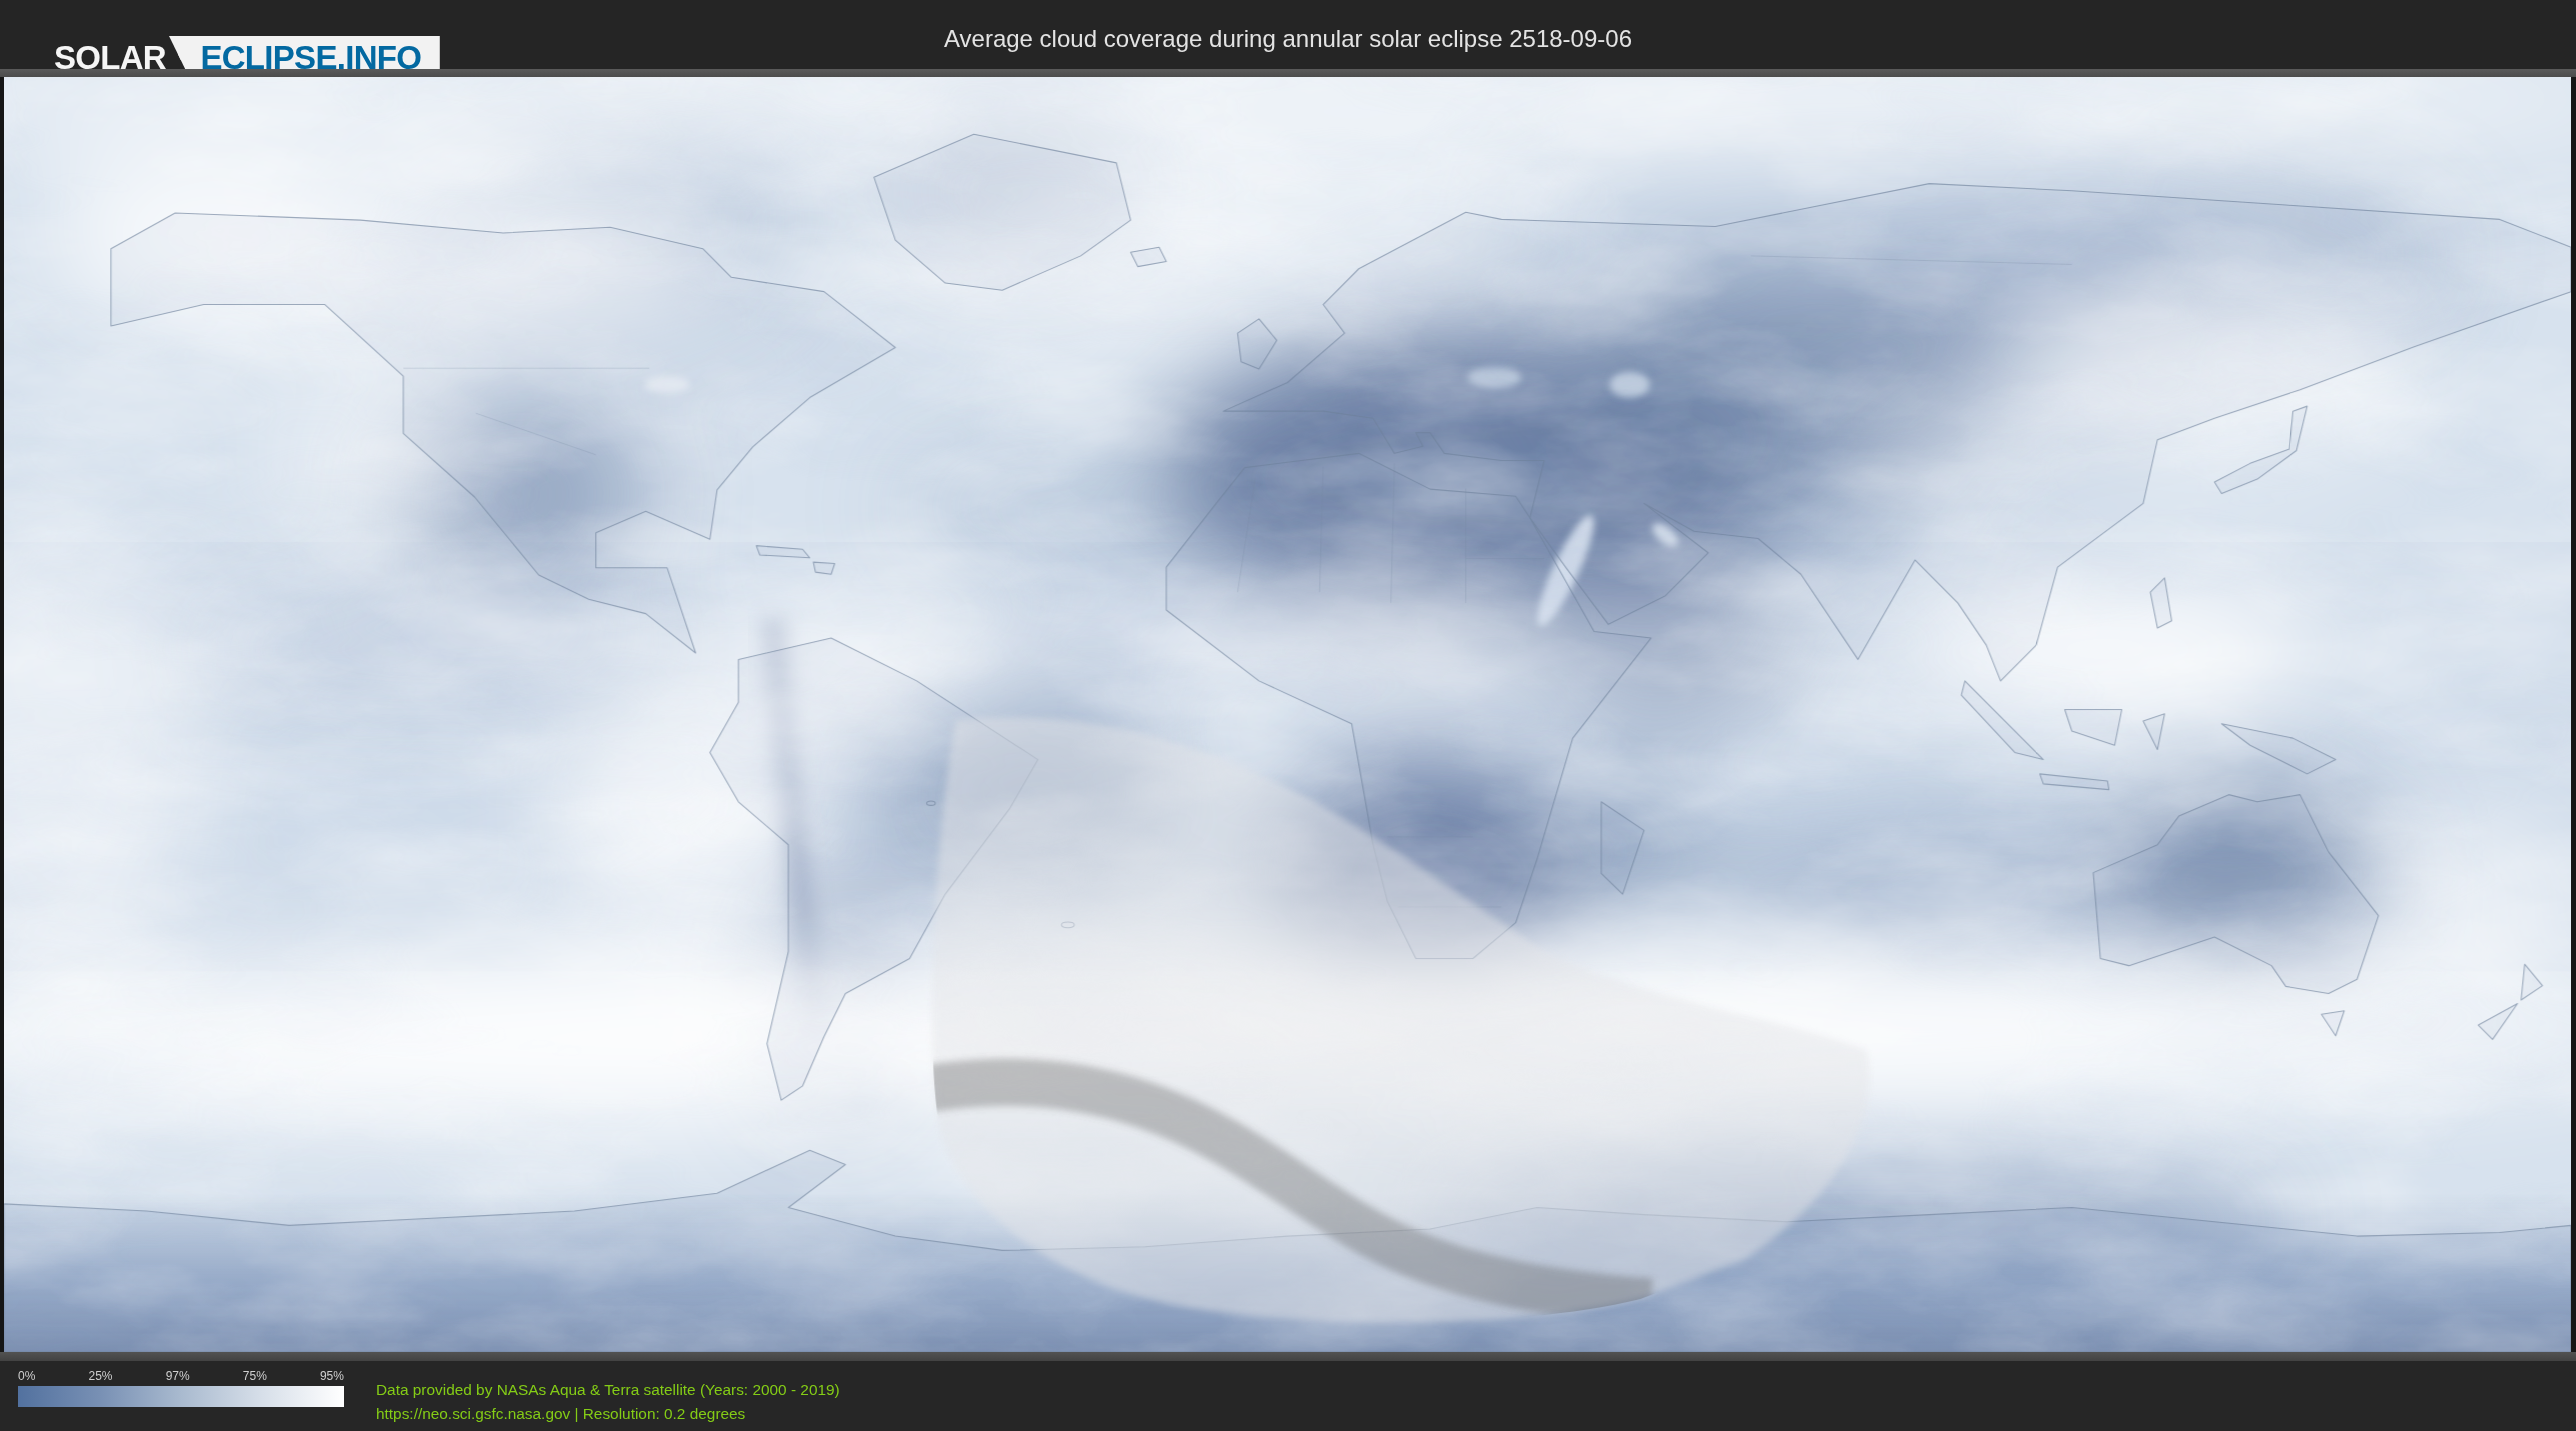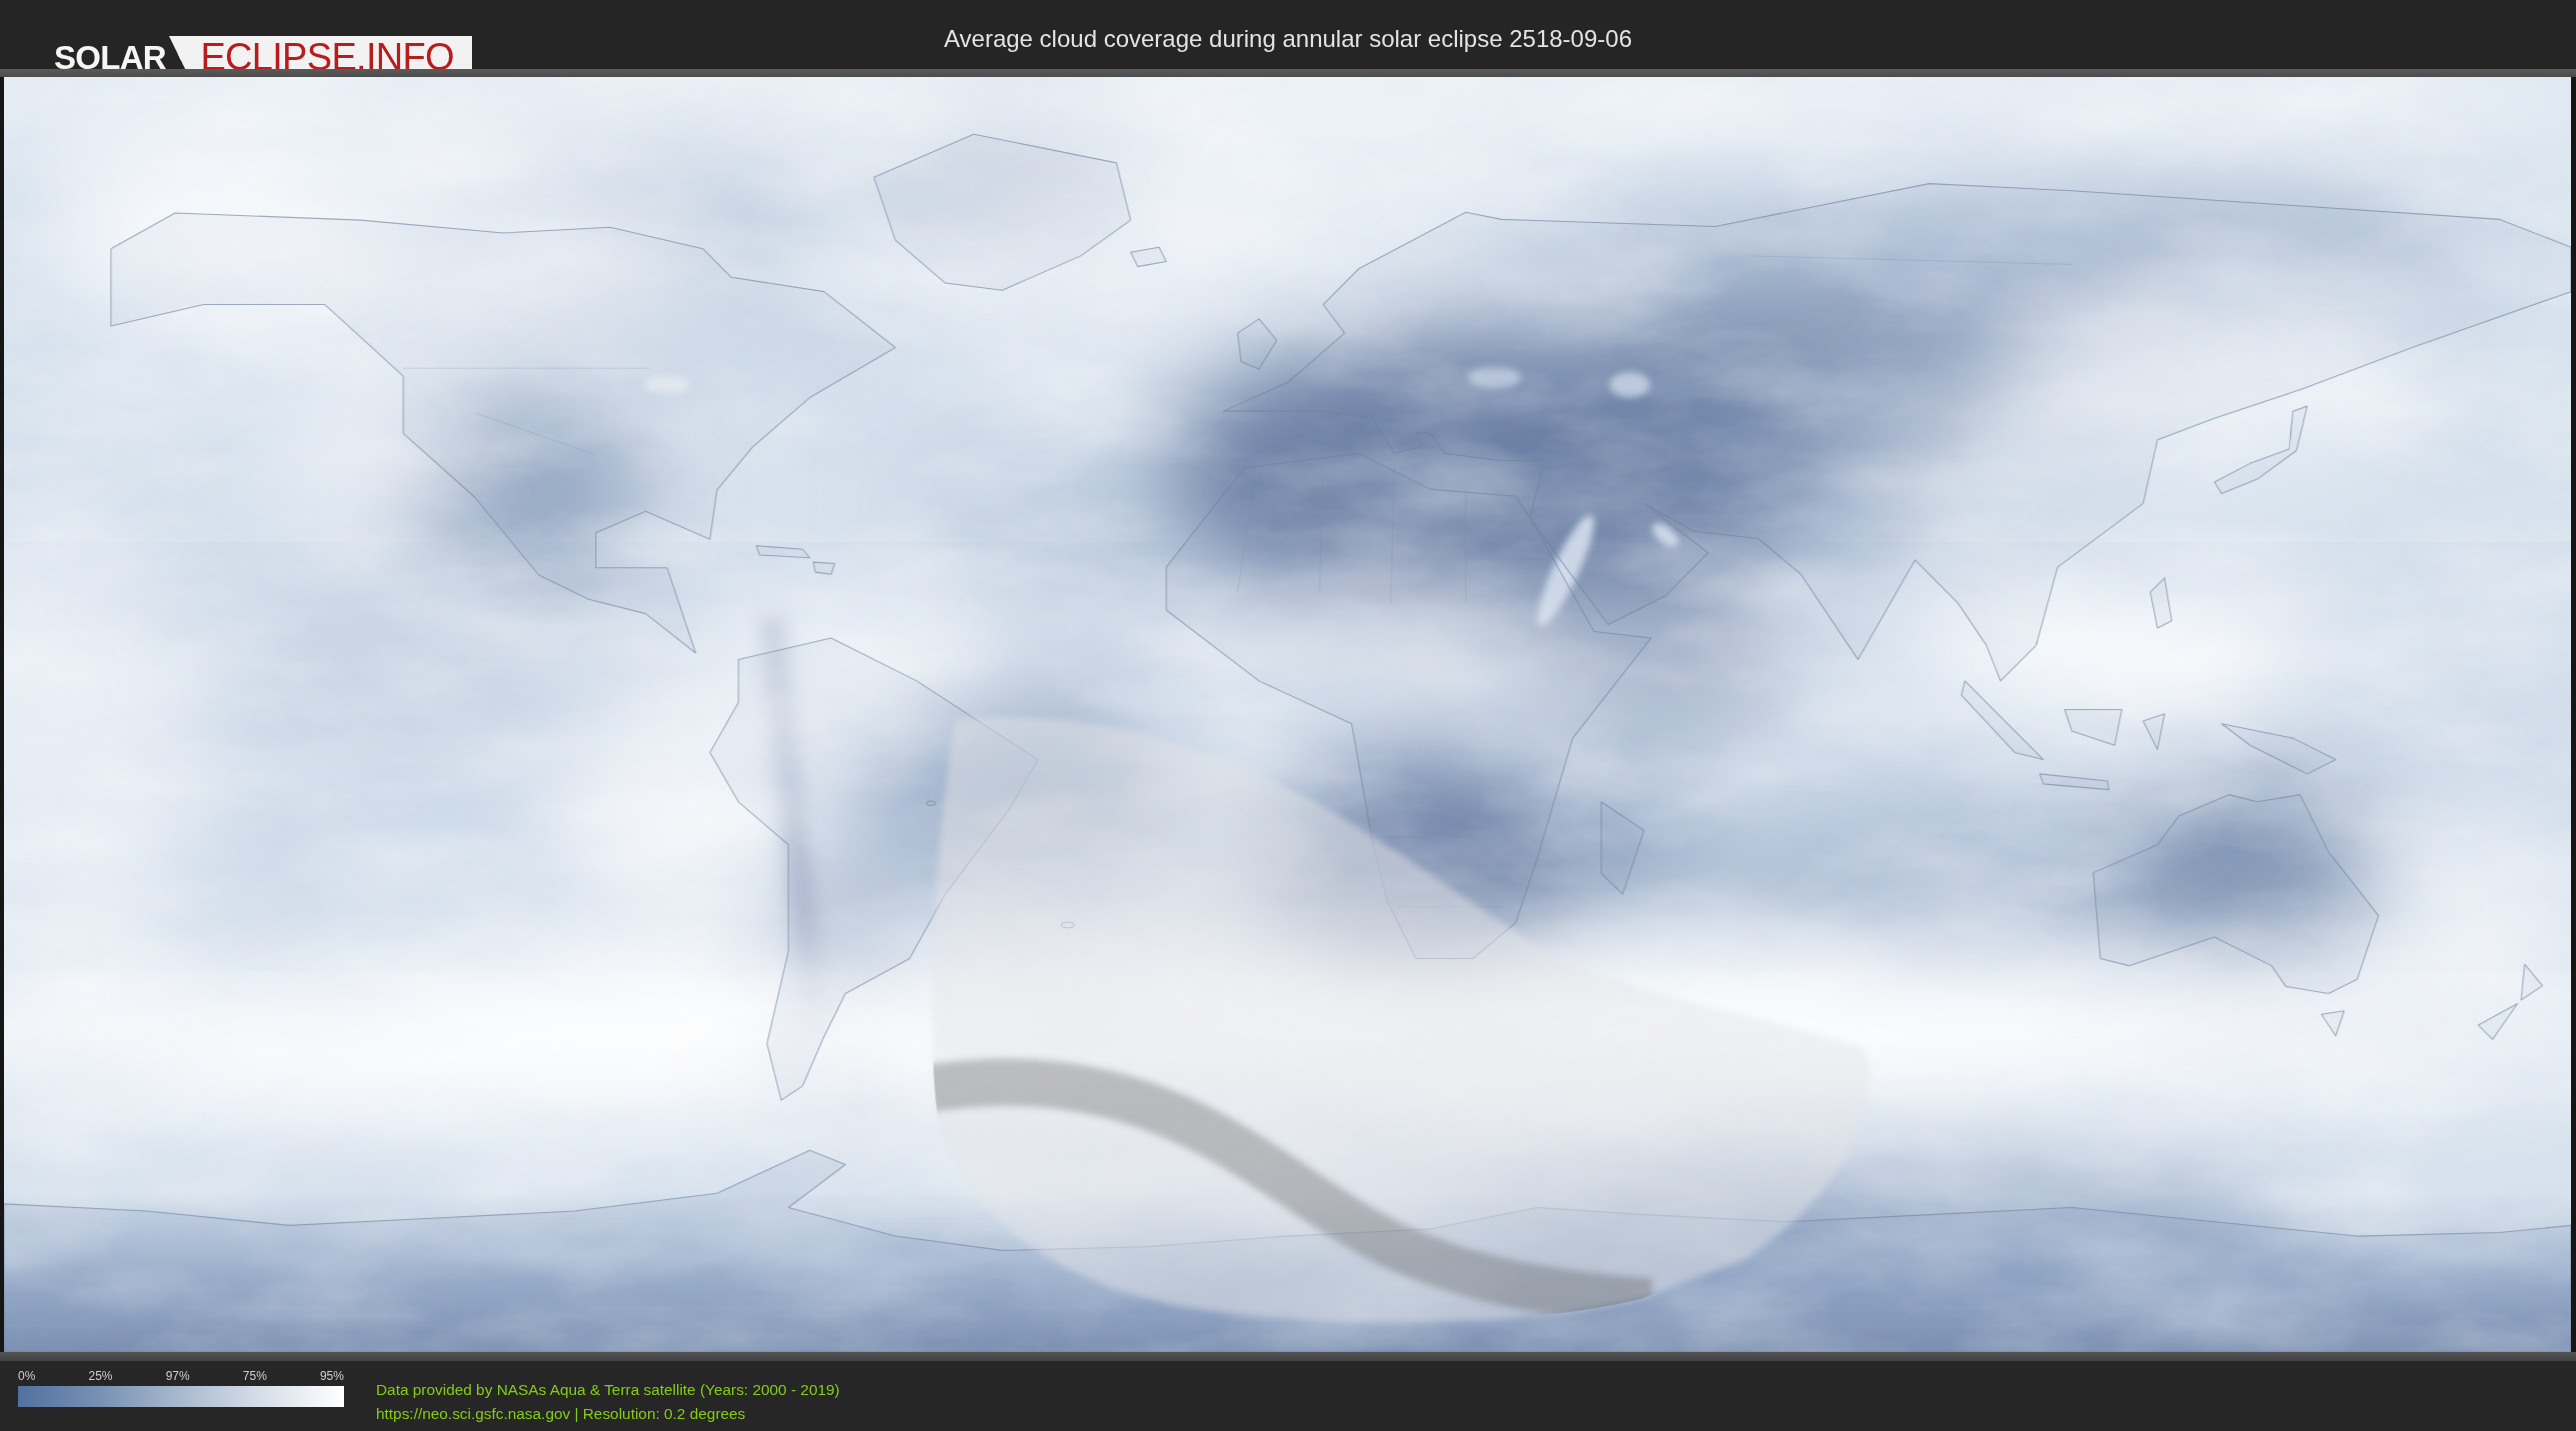--- a/index.html
+++ b/index.html
@@ -25,21 +25,21 @@
     background:#f2f2f2;
     display:flex;align-items:center;
     padding:0 18.6px 0 31.5px;
     clip-path:polygon(0 0,100% 0,100% 100%,21.5px 100%);
     position:relative;
   }
   .logo-box::before{ 
     content:"";position:absolute;left:8.6px;top:18.6px;width:11.4px;height:5.7px;background:#f2f2f2;
   }
   .logo-eclipse{
-    color:#b91c1c;font-weight:normal;font-size:38px;letter-spacing:-0.7px;white-space:nowrap;
+    color:#0369a1;font-weight:bold;font-size:33px;letter-spacing:-0.7px;white-space:nowrap;
   }
   .page-title{
     position:absolute;left:0;right:0;top:0;height:77px;
     display:flex;align-items:center;justify-content:center;
     color:#e3e3e3;font-size:24px;font-weight:400;pointer-events:none;
   }
   
   .strip-top{position:absolute;left:0;top:69px;width:2576px;height:7.9px;background:linear-gradient(#5a5a5a,#4c4c4c);}
   .strip-bottom{position:absolute;left:0;top:1352px;width:2576px;height:9.3px;background:linear-gradient(#525252,#424242);}
   

